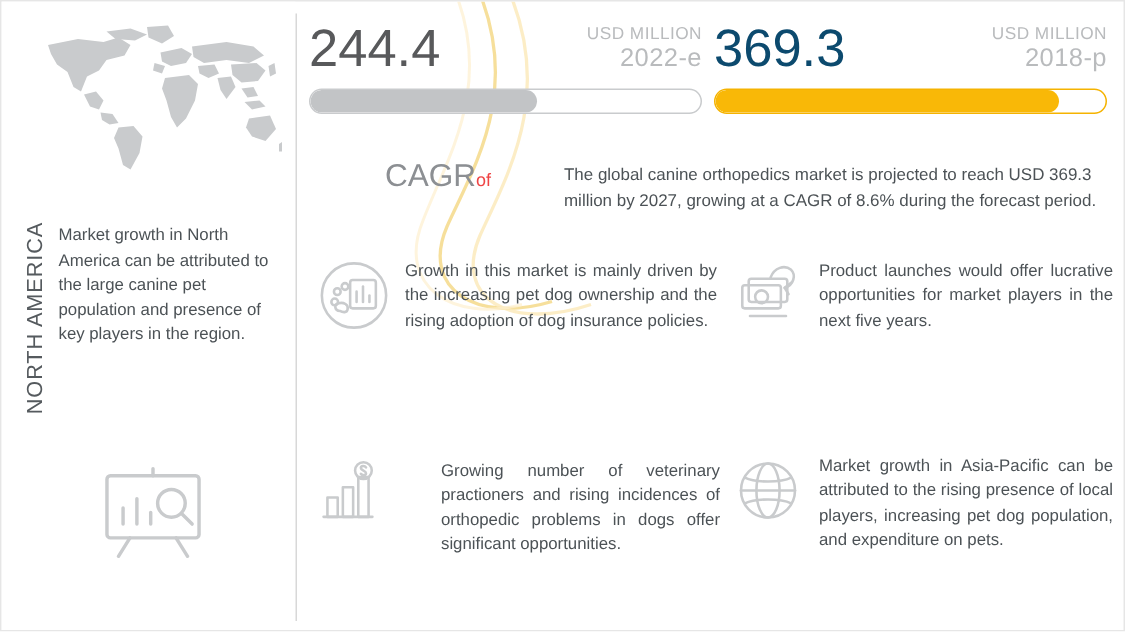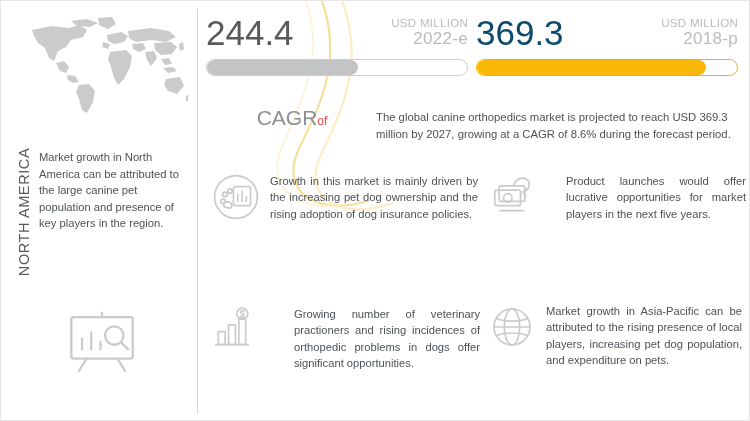--- a/index.html
+++ b/index.html
@@ -197,21 +197,21 @@
     height: 48px;
     margin-right: 10px;
   }
   .feature .ftext {
     font-size: 11.2px;
     line-height: 16.4px;
     color: #4c5256;
     text-align: justify;
   }
   #feature-1 { left: 10px; top: 172px; width: 270px; justify-content: flex-end; }
-  #feature-2 { left: 290px; top: 172px; width: 258px; gap: 20px; }
+  #feature-2 { left: 290px; top: 172px; width: 258px; }
   #feature-3 { left: 10px; top: 305px; width: 272px; gap: 28px; }
   #feature-4 { left: 290px; top: 302px; width: 258px; }
 
   #feature-1 .ftext { width: 208px; }
   #feature-2 .ftext { width: 196px; }
   #feature-3 .ftext { width: 210px; }
   #feature-4 .ftext { width: 196px; }
 </style>
 </head>
 <body>

